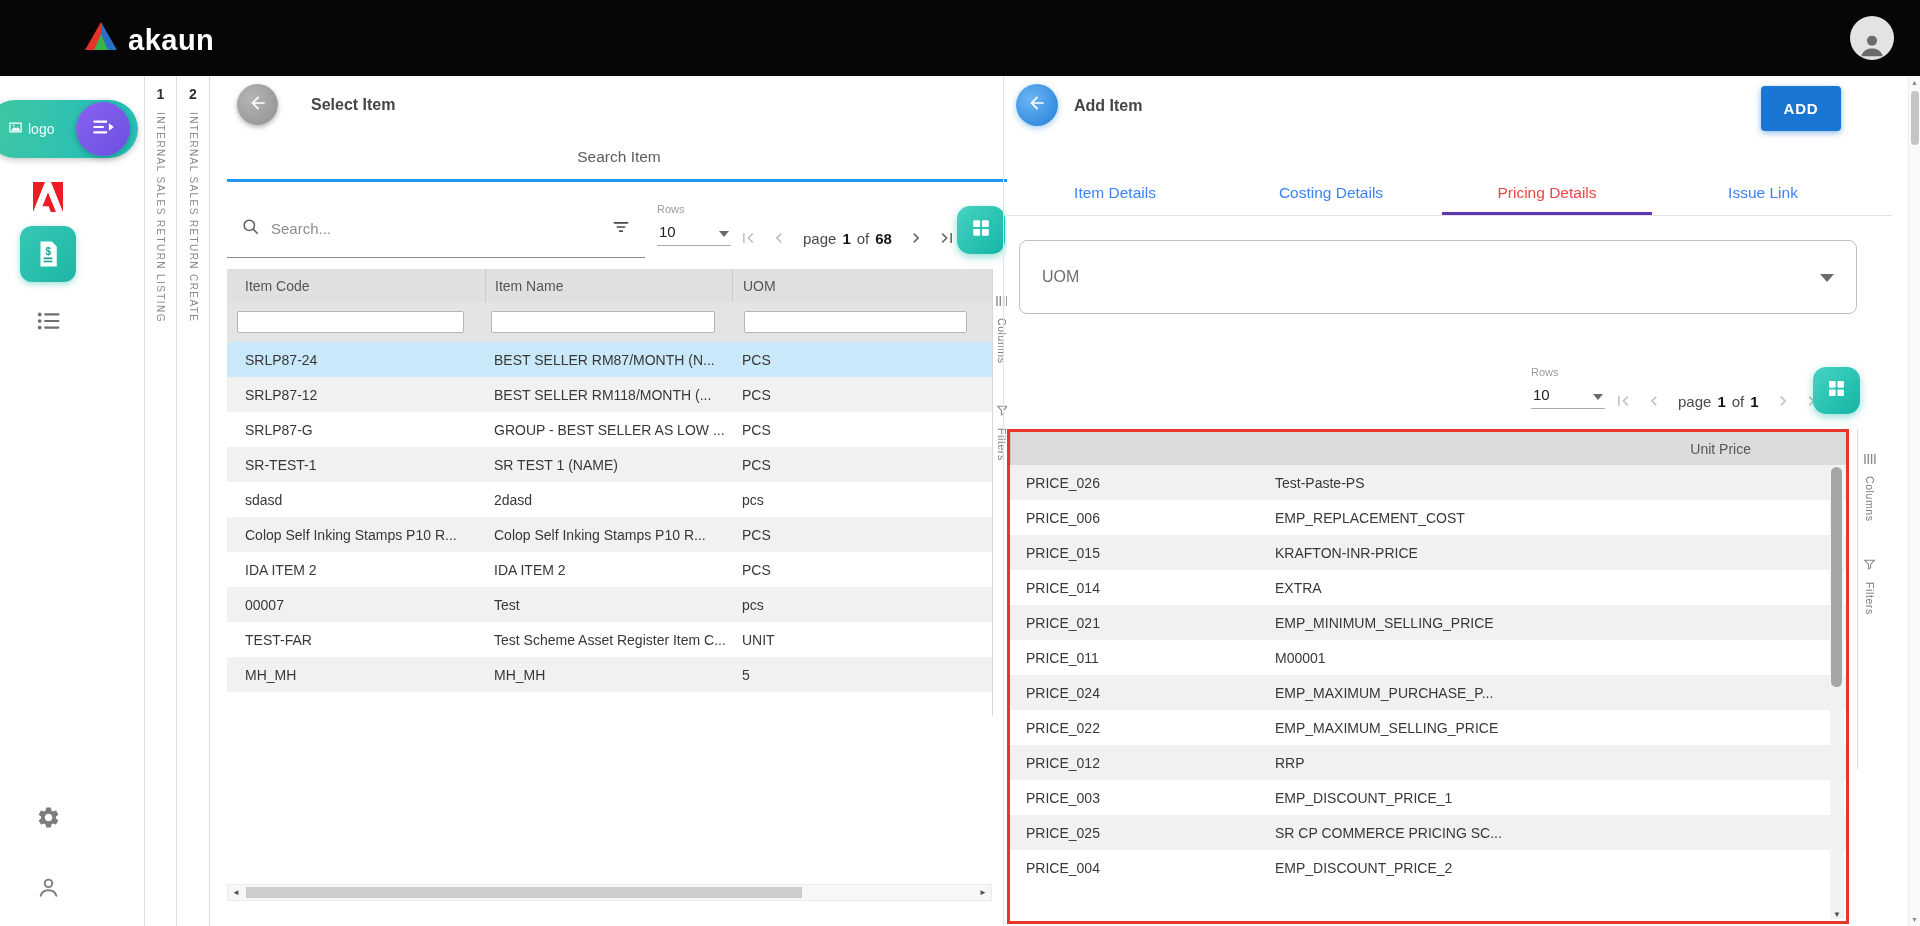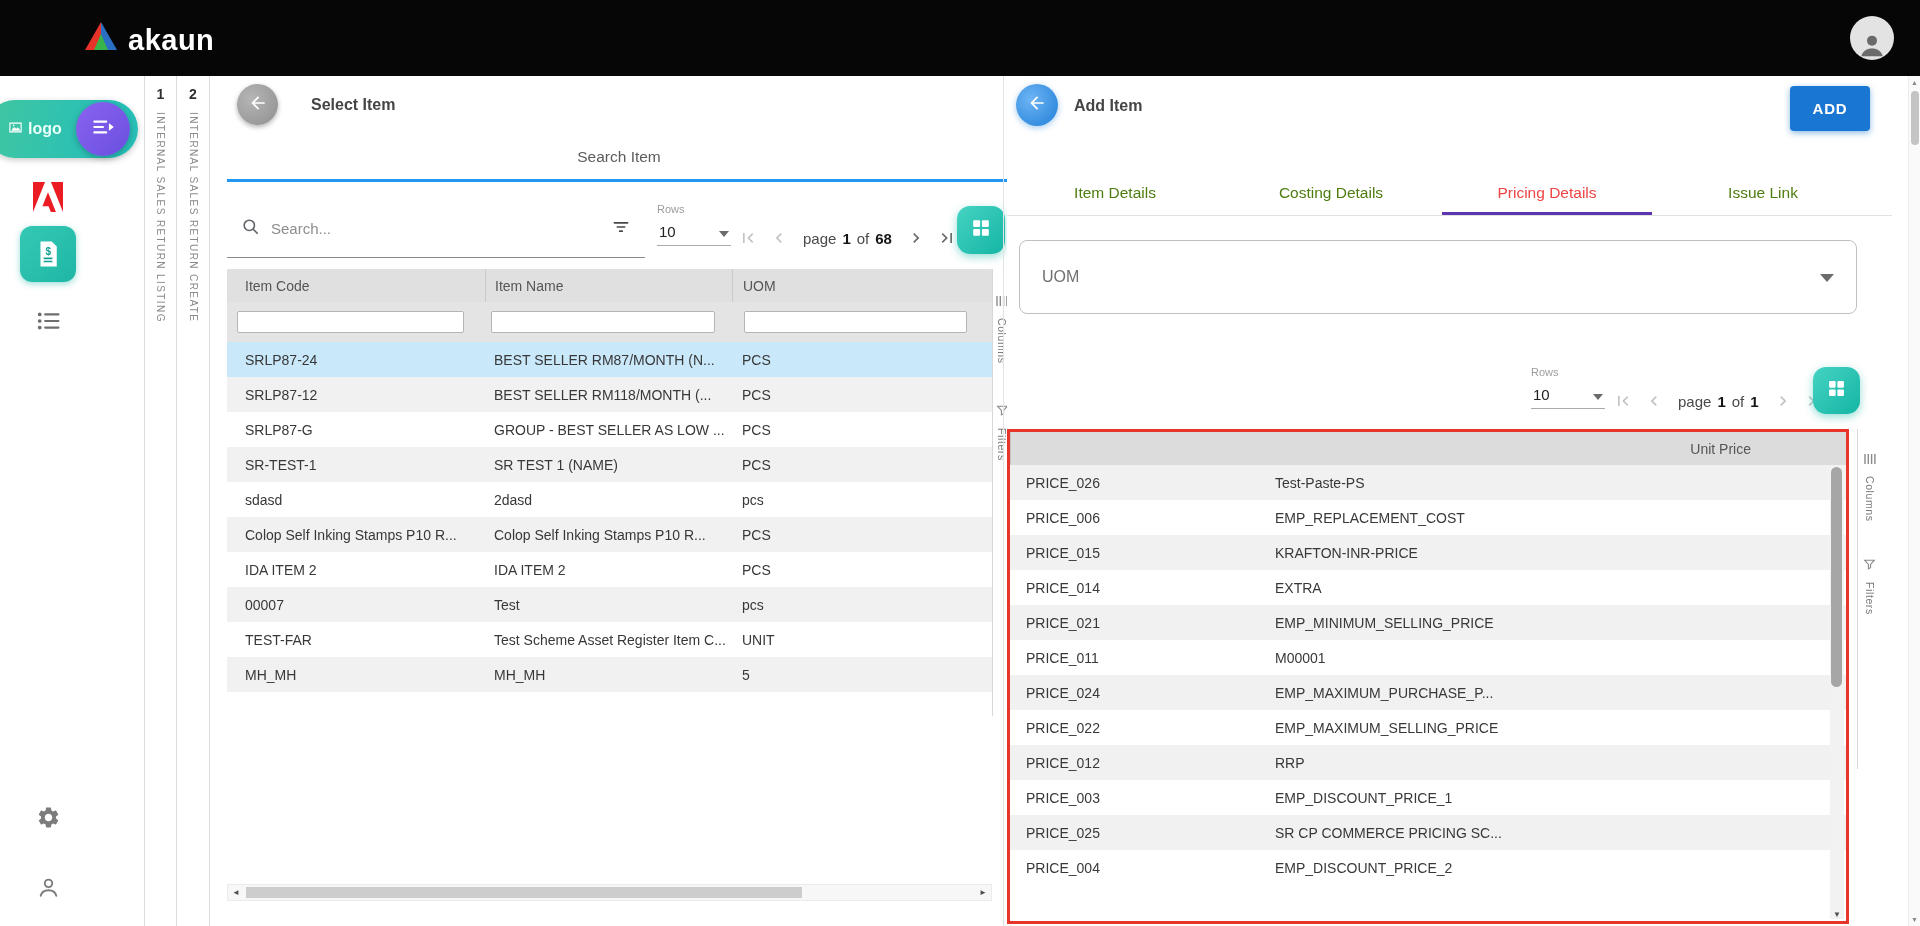--- a/index.html
+++ b/index.html
@@ -13,21 +13,21 @@
   .brand { display:flex; align-items:flex-end; gap:10px; }
   .brand-text { color:#fff; font-size:29px; font-weight:700; letter-spacing:.5px; line-height:30px; }
   .avatar { margin-left:auto; width:44px; height:44px; border-radius:50%; background:#e3e3e3;
             display:flex; align-items:flex-end; justify-content:center; overflow:hidden; }
 
   
   .rail { position:absolute; left:0; top:76px; width:96px; height:850px; background:#fff; }
   .logo-pill { position:absolute; left:-14px; top:24px; width:152px; height:58px; border-radius:29px;
                background:linear-gradient(100deg,#41c7a0 0%,#28bfb7 75%);
                box-shadow:0 2px 6px rgba(0,0,0,.22); display:flex; align-items:center; padding-left:22px; gap:5px; }
-  .logo-alt { color:#eafffb; font-size:16px;font-weight:bold; }
+  .logo-alt { color:#eafffb; font-size:14px; }
   .menu-circle { position:absolute; left:90px; top:2px; width:54px; height:54px; border-radius:50%;
                  background:linear-gradient(135deg,#8a63f0,#6a4fe0); display:flex; align-items:center; justify-content:center;
                  box-shadow:0 2px 6px rgba(0,0,0,.25); }
   .rail-item { position:absolute; display:flex; align-items:center; justify-content:center; }
   .rail-pdf { left:28px; top:102px; width:40px; height:38px; }
   .rail-doc { left:20px; top:150px; width:56px; height:56px; border-radius:12px;
               background:linear-gradient(135deg,#35c9b4,#1fb6a6); box-shadow:0 2px 6px rgba(31,182,166,.45); }
   .rail-list { left:30px; top:232px; width:36px; height:26px; }
   .rail-gear { left:30px; top:726px; width:36px; height:30px; }
   .rail-person { left:30px; top:796px; width:36px; height:30px; }
@@ -96,25 +96,25 @@
               font-size:8px; color:#4f4f4f; cursor:pointer; }
   .hs-thumb { position:absolute; left:18px; top:2px; width:556px; height:11px; background:#cdcdcd; cursor:grab; }
 
   .panel-divider { position:absolute; left:1003px; top:76px; width:1px; height:850px; background:#e3e3e3; }
 
   
   .rpanel { position:absolute; left:1007px; top:76px; width:913px; height:850px; background:#fff; }
   .rp-back { position:absolute; left:9px; top:8px; width:42px; height:42px;
              background:radial-gradient(circle at 35% 35%,#6db4f5,#1f7fd6); box-shadow:0 2px 6px rgba(31,127,214,.4); }
   .rp-title { position:absolute; left:67px; top:21px; font-size:16px; font-weight:700; color:#454545; }
-  .add-btn { position:absolute; left:783px; top:10px; width:80px; height:45px; background:#1976d2; color:#fff;
+  .add-btn { position:absolute; left:754px; top:10px; width:80px; height:45px; background:#1976d2; color:#fff;
              border:none; border-radius:4px; font-size:15px; font-weight:700; letter-spacing:.8px;
              box-shadow:0 2px 6px rgba(25,118,210,.5); cursor:pointer; font-family:inherit; }
   .rp-tabs { position:absolute; left:0; top:94px; width:885px; height:46px; border-bottom:1px solid #e2e2e2; display:flex; }
-  .rp-tab { width:216px; text-align:center; line-height:46px; font-size:15.5px; color:#4d7c0f; position:relative; cursor:pointer; }
+  .rp-tab { width:216px; text-align:center; line-height:46px; font-size:15.5px; color:#3b82f6; position:relative; cursor:pointer; }
   .rp-tab.active { color:#ef4444; }
   .rp-tab.active::after { content:''; position:absolute; left:3px; right:3px; bottom:0; height:3px; background:#5e35b1; }
   .uom-box { position:absolute; left:12px; top:164px; width:838px; height:74px; border:1px solid #c0c0c0; border-radius:8px;
              display:flex; align-items:center; padding:0 22px; font-size:16px; color:#6f6f6f; cursor:pointer; }
   .uom-box .lbl { flex:1; }
   .rp-rows { left:524px; top:290px; }
   .rp-pager { left:606px; top:315px; }
   .rp-grid { left:806px; top:291px; width:47px; height:47px; }
 
   .rp-tablewrap { position:absolute; left:0; top:353px; width:842px; height:495px; border:3px solid #e8352b; background:#fff; overflow:hidden; }

